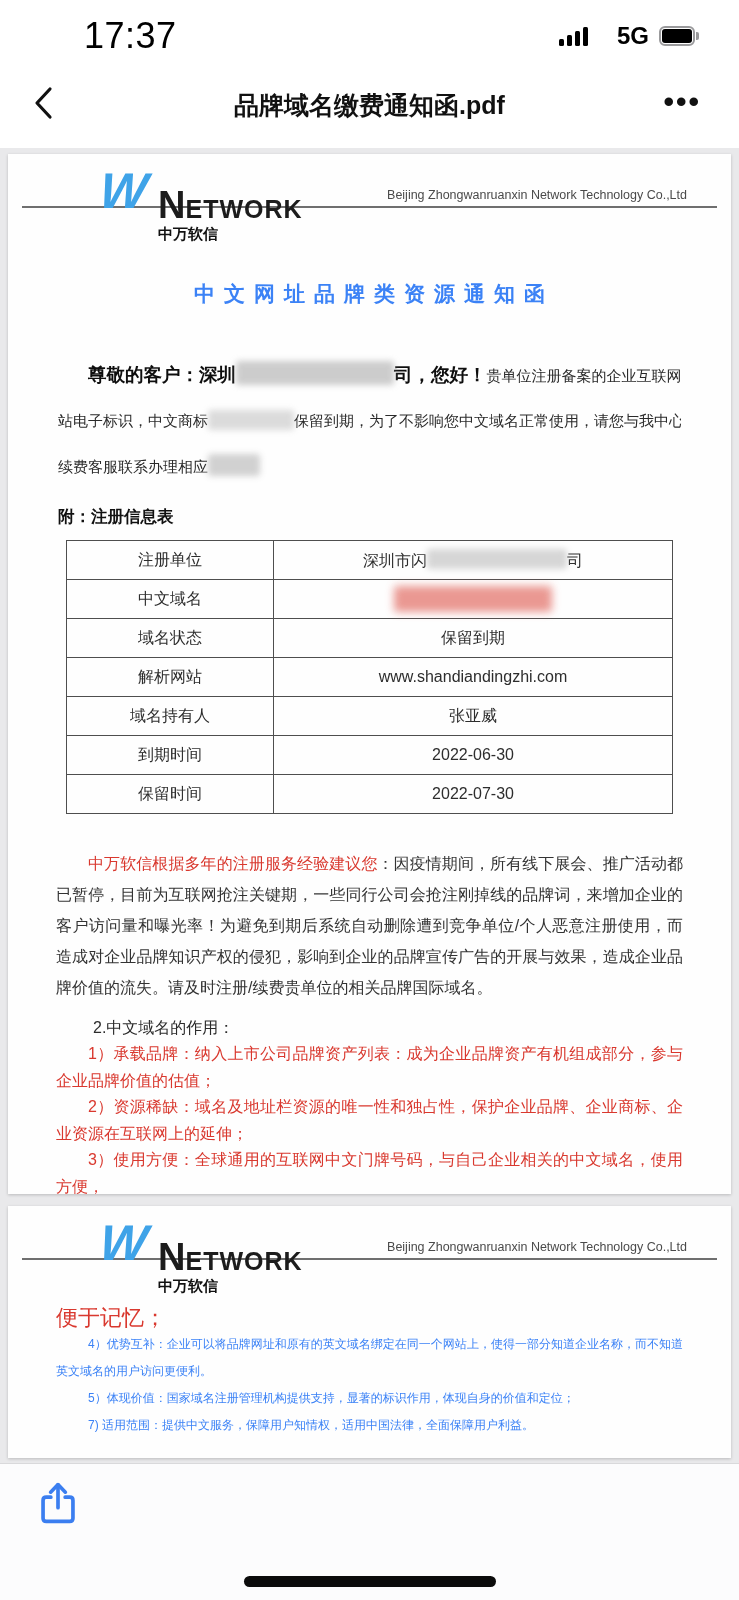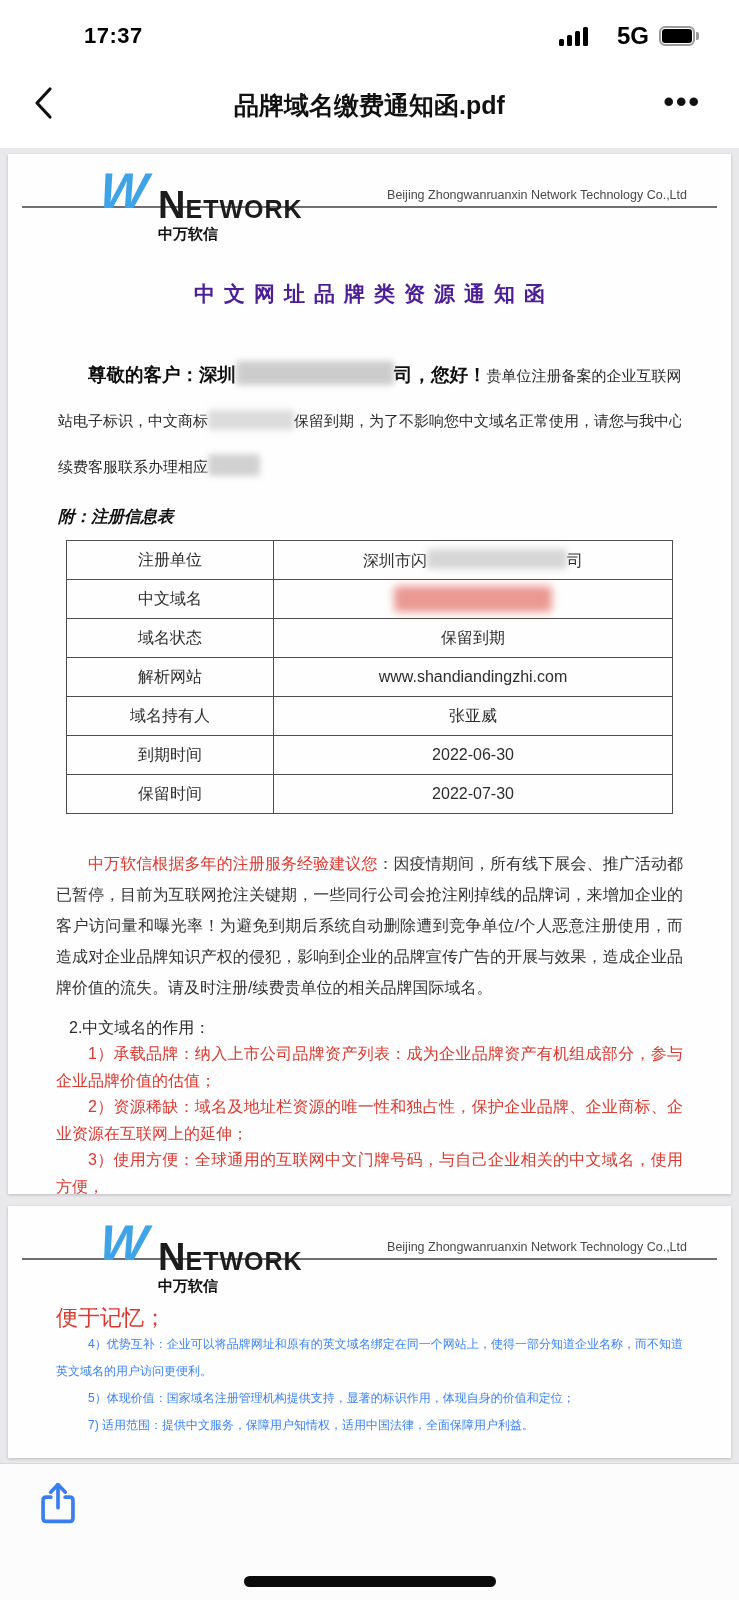--- a/index.html
+++ b/index.html
@@ -3,21 +3,21 @@
 <meta charset="utf-8">
 <style>
   html,body{margin:0;padding:0;background:#fff;}
   *{box-sizing:border-box;}
   .phone{position:relative;width:739px;height:1600px;background:#ffffff;overflow:hidden;
          font-family:"Liberation Sans","DejaVu Sans",sans-serif;}
 
   
   .status-bar{position:relative;height:62px;display:flex;align-items:center;justify-content:space-between;
               padding:10px 40px 0 84px;}
-  .status-time{font-size:22px;font-weight:700;color:#000;letter-spacing:.5px;}
+  .status-time{font-size:36px;font-weight:400;color:#000;letter-spacing:.5px;}
   .status-right{display:flex;align-items:center;gap:10px;}
   .sig{display:flex;align-items:flex-end;gap:3px;height:20px;}
   .sig i{display:block;width:5px;background:#000;border-radius:1.5px;}
   .sig i:nth-child(1){height:7px;}.sig i:nth-child(2){height:11px;}
   .sig i:nth-child(3){height:15px;}.sig i:nth-child(4){height:19px;}
   .net-label{font-size:24px;font-weight:600;color:#000;margin-left:19px;}
   .battery{position:relative;width:40px;height:20px;}
   .battery .shell{position:absolute;left:0;top:0;width:36px;height:20px;border:2px solid #9a9a9c;border-radius:6px;}
   .battery .fill{position:absolute;left:3px;top:3px;width:30px;height:14px;background:#000;border-radius:3px;}
   .battery .nub{position:absolute;right:0;top:6px;width:3px;height:8px;background:#9a9a9c;border-radius:0 2px 2px 0;}
@@ -40,45 +40,45 @@
   .doc-header .rule{position:absolute;left:14px;right:14px;top:40px;height:2px;background:#6f6f6f;}
   .logo-w{position:absolute;left:92px;top:0px;font-size:50px;line-height:50px;font-weight:700;
           font-style:italic;color:#3fa3e8;transform:skewX(-6deg);}
   .brand{position:absolute;left:150px;top:22px;color:#1c1c1c;white-space:nowrap;}
   .brand-n{font-size:38px;font-weight:700;line-height:34px;}
   .brand-rest{font-size:25px;font-weight:700;letter-spacing:1px;}
   .brand-cn{font-size:15px;font-weight:700;margin-top:1px;color:#111;}
   .company-en{position:absolute;right:44px;top:22px;font-size:12.5px;color:#4a4a4a;}
 
   
-  .doc-title{margin:52px 0 0 0;text-align:center;font-size:21px;font-weight:700;color:#4c1d95;
+  .doc-title{margin:52px 0 0 0;text-align:center;font-size:21px;font-weight:700;color:#3b82f6;
              letter-spacing:9px;text-indent:9px;}
   .greeting{margin:44px 0 0 0;padding:0 50px;color:#2a2a2a;}
   .g-line{white-space:nowrap;height:46px;line-height:46px;font-size:15px;overflow:hidden;}
   .g-line.first{text-indent:30px;}
   .g-bold{font-size:18.5px;font-weight:700;color:#0e0e0e;}
   .redact{display:inline-block;vertical-align:-4px;height:24px;border-radius:3px;
           background:#9b9b9b;opacity:.5;filter:blur(3px);}
   .redact.r1{width:158px;}
   .redact.r2{width:86px;height:20px;opacity:.35;}
   .redact.r3{width:52px;height:22px;opacity:.45;}
   .redact.cell{width:140px;height:20px;opacity:.4;vertical-align:-3px;}
   .redact.red-smudge{width:158px;height:26px;background:#e4766e;opacity:.75;filter:blur(4px);vertical-align:-7px;}
 
-  .attach-label{margin:16px 0 12px 0;padding:0 50px;font-size:16.5px;font-weight:700;color:#111;font-style:italic;}
+  .attach-label{margin:16px 0 12px 0;padding:0 50px;font-size:16.5px;font-weight:700;color:#111;}
 
   .info-table{margin:9px auto 0 auto;width:607px;border-collapse:collapse;}
   .info-table td{border:1.4px solid #4e4e4e;height:39px;font-size:16px;color:#2d2d2d;
                  text-align:center;vertical-align:middle;padding:0 6px;}
   .info-table td.lbl{width:207px;}
 
   .notice{margin:34px 0 0 0;padding:0 48px;font-size:16px;line-height:31px;text-align:justify;
           text-indent:32px;color:#333;}
   .notice .lead{color:#d9382e;}
-  .sec2-heading{margin:11px 0 0 0;padding:0 29px;font-size:16px;line-height:27px;color:#2b2b2b;text-indent:32px;}
+  .sec2-heading{margin:11px 0 0 8px;padding:0 45px;font-size:16px;line-height:27px;color:#2b2b2b;text-indent:32px;}
   .red-item{margin:0;padding:0 48px;font-size:16px;line-height:26.5px;text-align:justify;
             text-indent:32px;color:#d9382e;}
 
   
   .p2-text{margin:24px 0 0 0;padding:0 48px;font-size:22px;line-height:27px;text-align:justify;color:#d9382e;}
   .p2-item{margin:0;padding:0 48px;font-size:12px;line-height:27px;text-align:justify;text-indent:32px;color:#3b82f6;}
 
   
   .toolbar{position:relative;height:137px;background:#fcfcfd;border-top:1px solid #d9d9db;}
   .share-btn{position:absolute;left:30px;top:12px;width:56px;height:56px;border:none;background:none;padding:0;cursor:pointer;}

